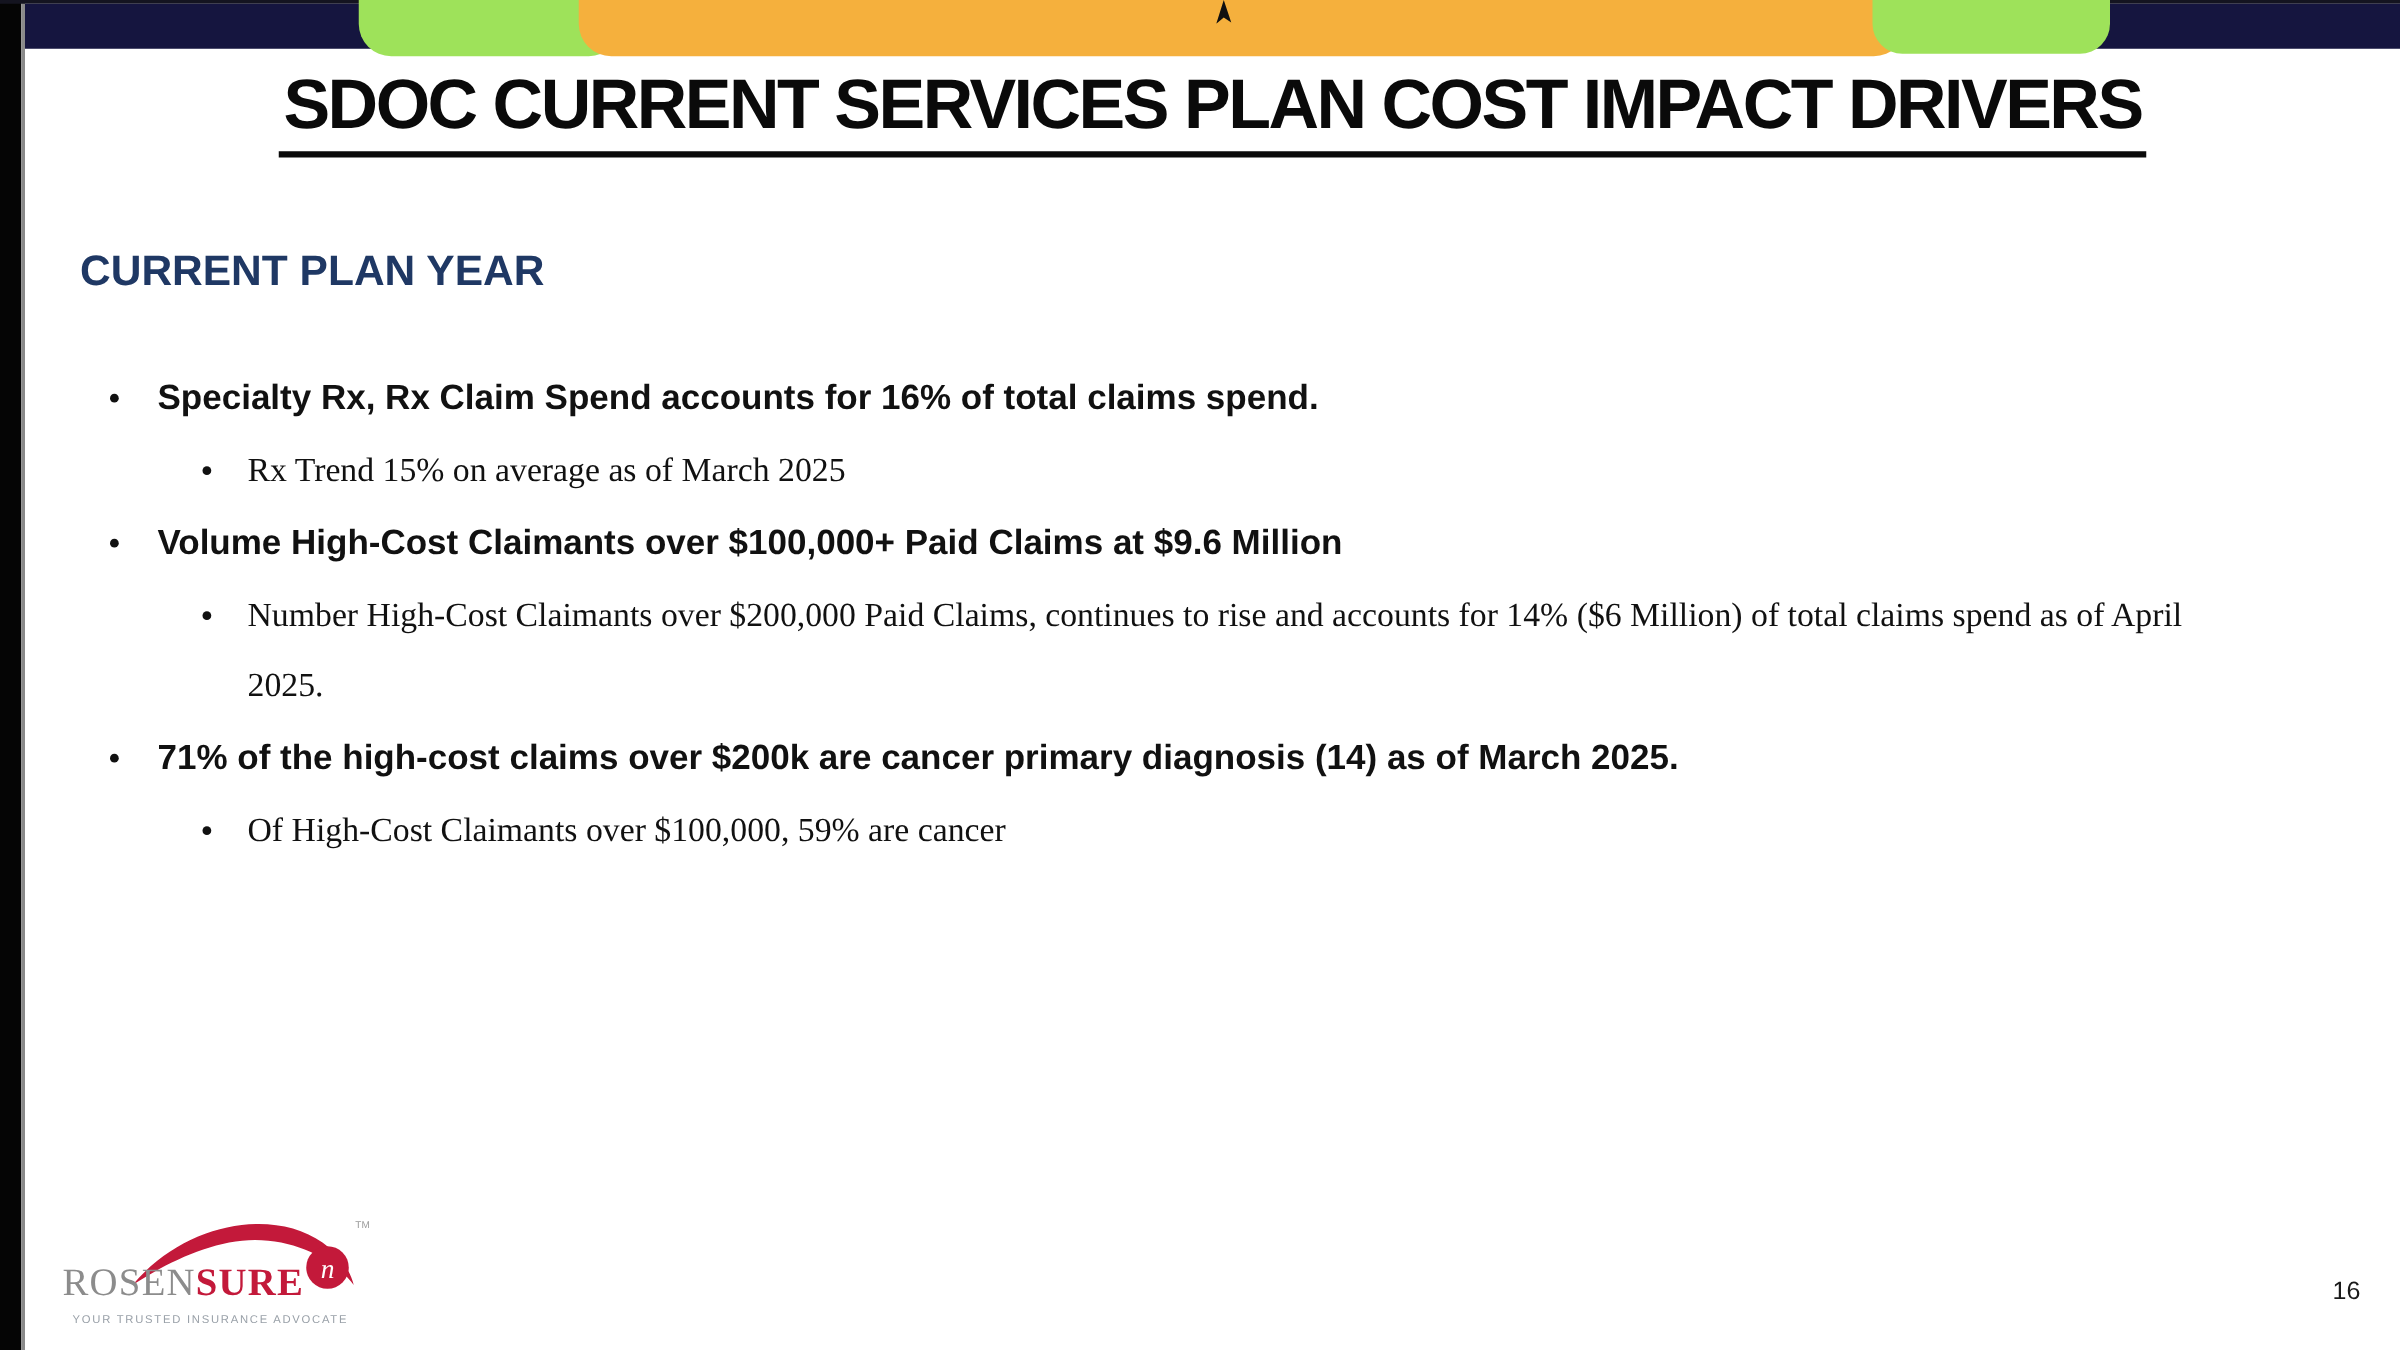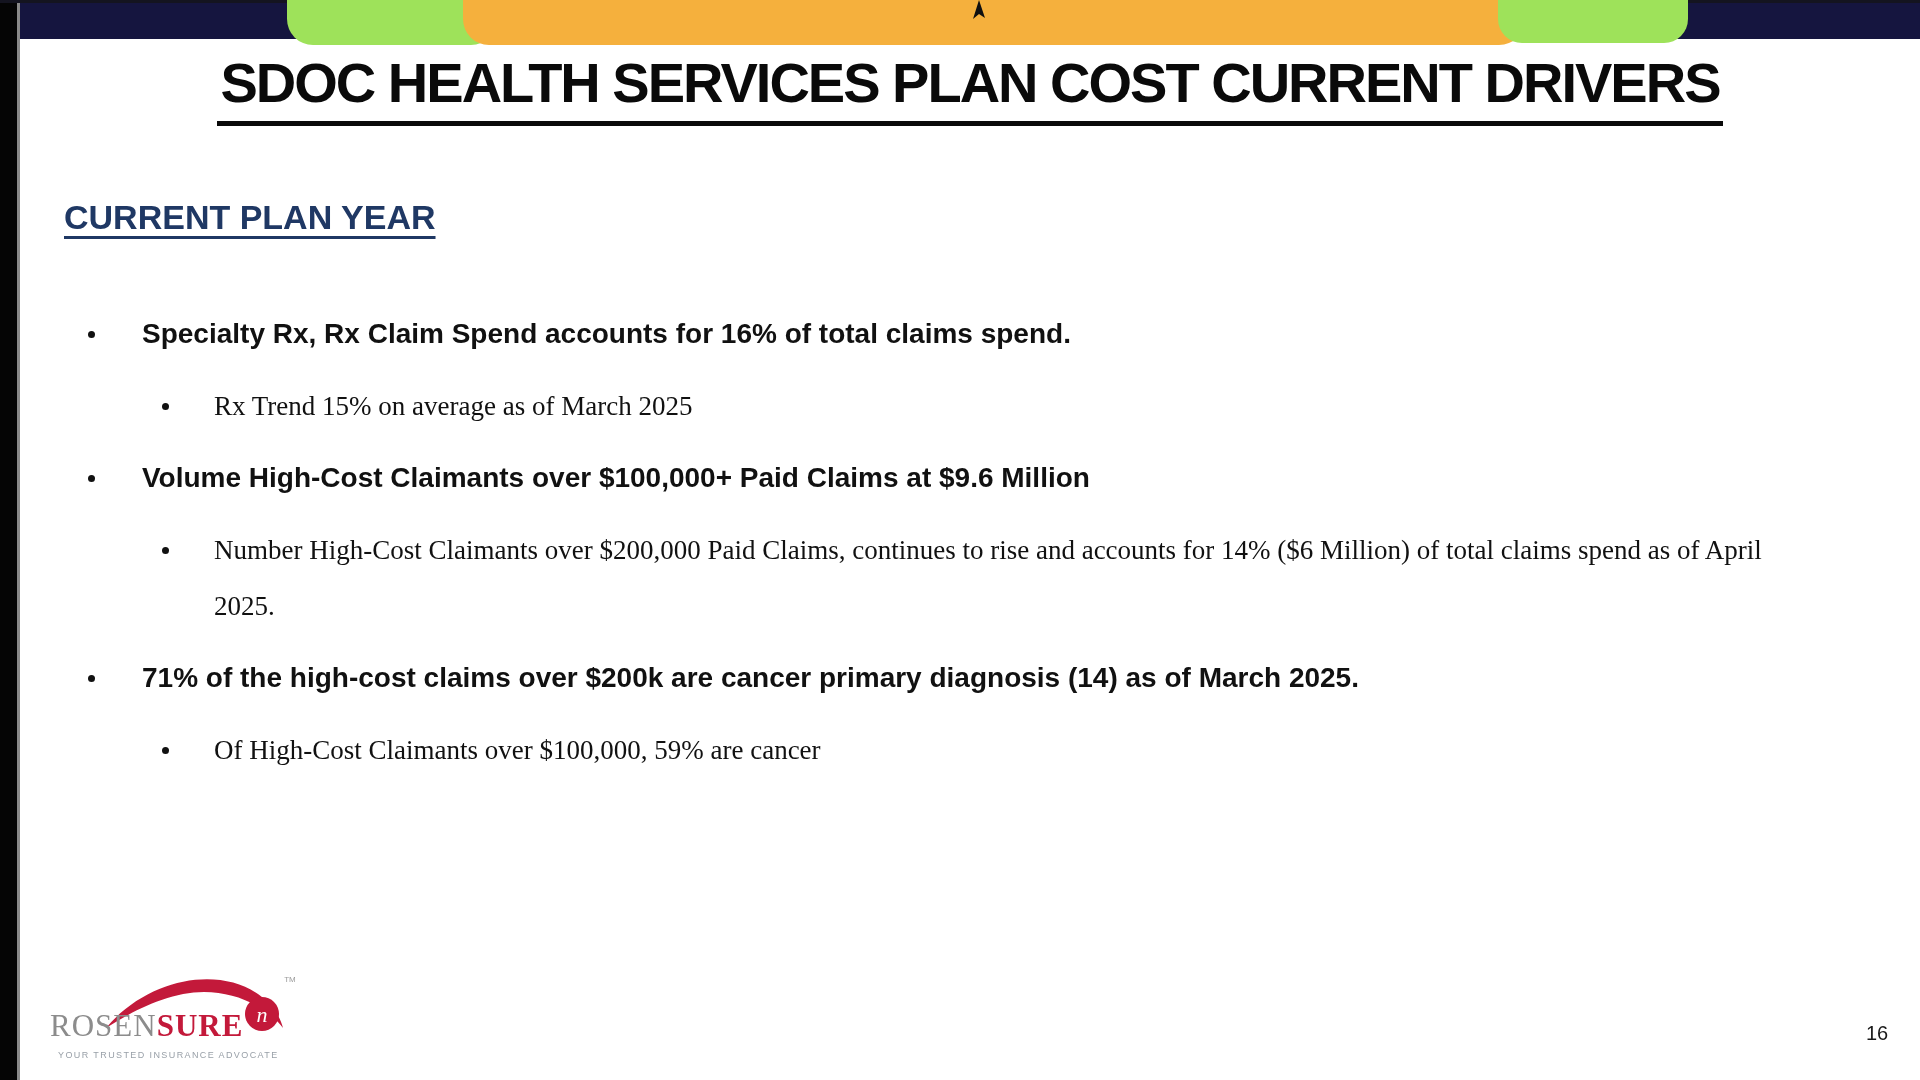--- a/index.html
+++ b/index.html
@@ -21,26 +21,26 @@
   
   .title{
     position:absolute;left:20px;right:0;top:50px;margin:0;text-align:center;
     font-size:56px;font-weight:bold;letter-spacing:-2px;color:#0a0a0a;
   }
   .title .underlined{display:inline-block;border-bottom:5px solid #0a0a0a;padding:0 4px 6px 4px;}
   
   .section{
     position:absolute;left:64px;top:198px;margin:0;
     font-size:34px;font-weight:bold;color:#1F3864;
-    text-decoration:underline;text-decoration-thickness:3px;text-underline-offset:7px;
+    text-decoration-thickness:3px;text-underline-offset:7px;
   }
   
   .content{position:absolute;left:86px;top:290px;width:1730px;}
   .li{position:relative;padding-left:40px;margin:0 0 2px 0;line-height:56px;font-size:28px;}
-  .li p{margin:16px;}
+  .li p{margin:0;}
   .li .dot{position:absolute;left:2px;top:25px;width:7px;height:7px;border-radius:50%;background:#111;}
   .li.main{font-weight:bold;}
   .li.sub{padding-left:112px;font-weight:normal;font-size:27px;font-family:Liberation Serif, serif;}
   .li.sub .dot{left:76px;}
   .li.sub p{max-width:1600px;}
   
   .logo{position:absolute;left:44px;top:970px;width:260px;height:104px;}
   .logo svg{position:absolute;left:58px;top:-4px;}
   .wordmark{position:absolute;left:6px;top:38px;font-family:"Liberation Serif",serif;font-size:31px;letter-spacing:1px;white-space:nowrap;}
   .wordmark .gray{color:#8C8C8C;}
@@ -64,21 +64,21 @@
     <div class="pill green-right"></div>
   </div>
 
   <div class="cursor">
     <svg width="14" height="19" viewBox="0 0 14 19">
       <polygon points="7,0 1,19 7,14 13,18" fill="#101010"></polygon>
     </svg>
   </div>
 
   <h1 class="title">
-    <span class="underlined">SDOC HEALTH SERVICES PLAN COST CURRENT DRIVERS</span>
+    <span class="underlined">SDOC CURRENT SERVICES PLAN COST IMPACT DRIVERS</span>
   </h1>
 
   <h2 class="section">CURRENT PLAN YEAR</h2>
 
   <div class="content">
 
     <div class="li main">
       <span class="dot"></span>
       <p>Specialty Rx, Rx Claim Spend accounts for 16% of total claims spend.</p>
     </div>

